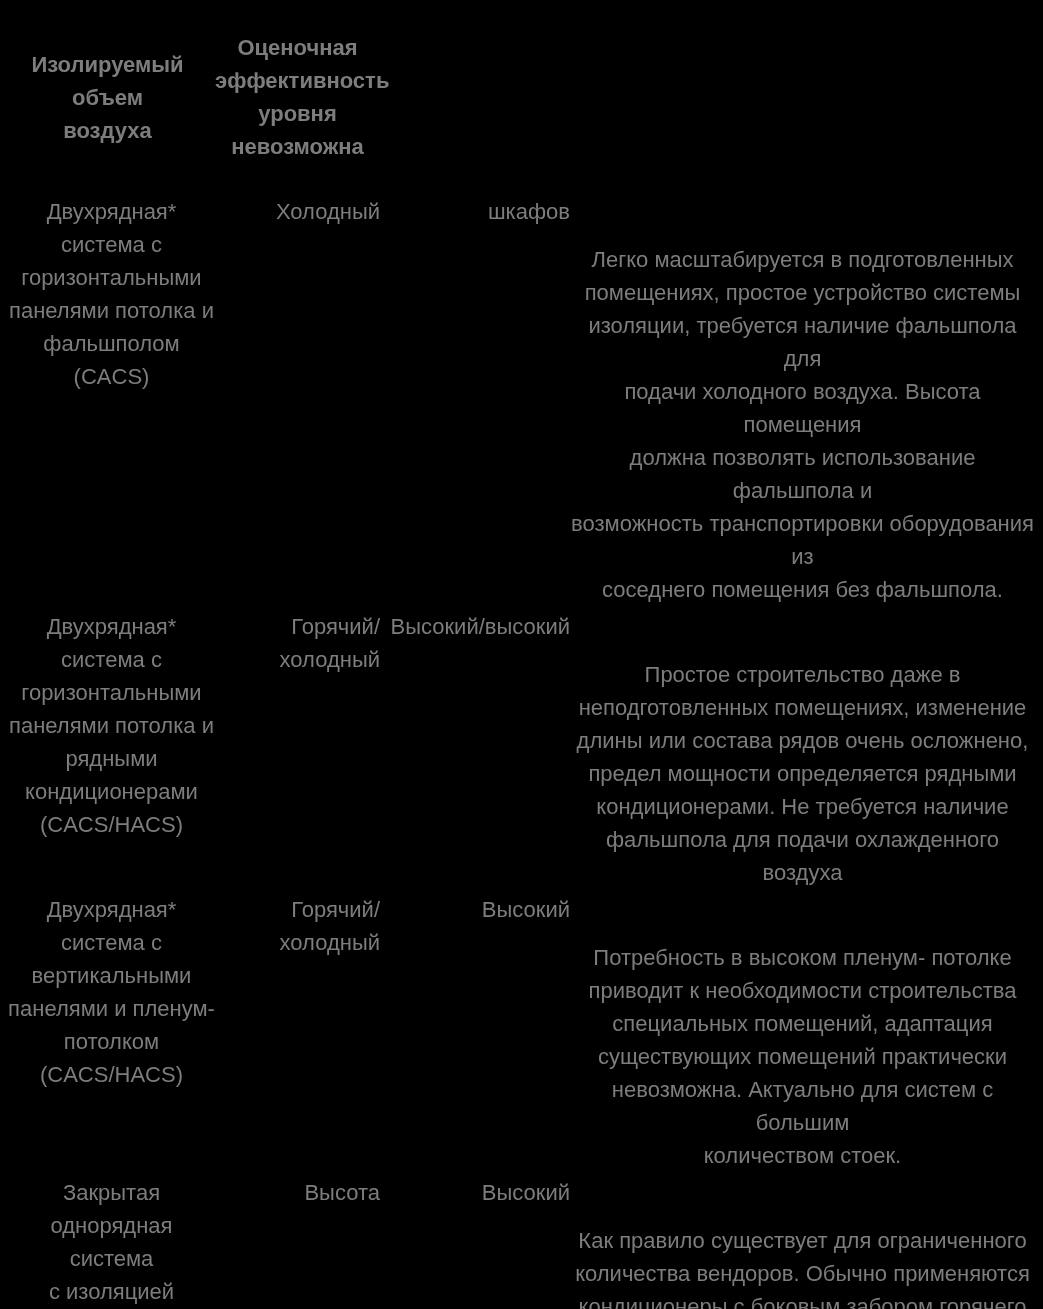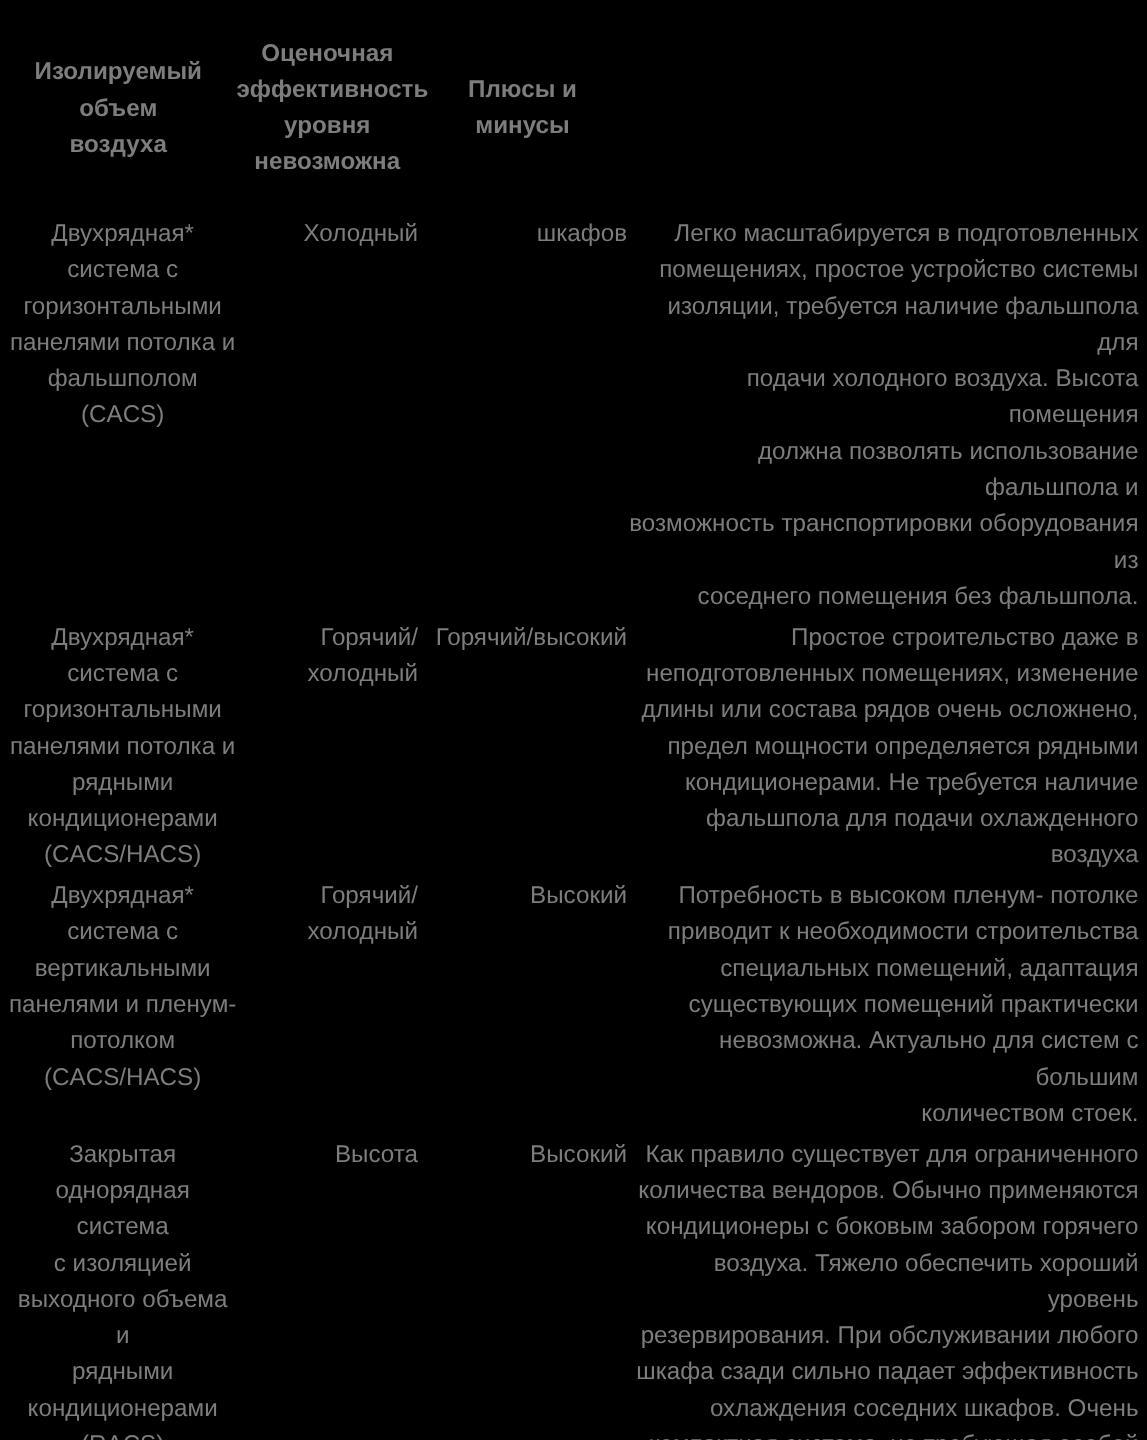--- a/index.html
+++ b/index.html
@@ -42,38 +42,37 @@
   }
   .td {
     white-space: pre-line;
   }
   .c1 {
     padding-left: 8px;
     box-sizing: border-box;
   }
   .td.c1 { text-align: center; }
   .td.c2, .td.c3 { text-align: right; }
-  .td.c4 { text-align: right; }
+  .td.c4 { text-align: center; margin-top: 48px; }
 </style>
 </head>
 <body>
 
 <div class="page" style="--bg: #000000; --fg: #7d7d7d;">
 
   <div class="table">
 
     <div class="grid-row thead">
       <div class="th c2">Изолируемый
 объем
 воздуха</div>
       <div class="th c3">Оценочная
 эффективность
 уровня
 невозможна</div>
-      <div class="th c4">Плюсы и минусы</div>
     </div>
 
     <div class="grid-row trow">
       <div class="td c1">Двухрядная*
 система с
 горизонтальными
 панелями потолка и
 фальшполом
 (CACS)</div>
       <div class="td c2">Холодный</div>
@@ -90,21 +89,21 @@
     <div class="grid-row trow">
       <div class="td c1">Двухрядная*
 система с
 горизонтальными
 панелями потолка и
 рядными
 кондиционерами
 (CACS/HACS)</div>
       <div class="td c2">Горячий/
 холодный</div>
-      <div class="td c3">Горячий/высокий</div>
+      <div class="td c3">Высокий/высокий</div>
       <div class="td c4">Простое строительство даже в
 неподготовленных помещениях, изменение
 длины или состава рядов очень осложнено,
 предел мощности определяется рядными
 кондиционерами. Не требуется наличие
 фальшпола для подачи охлажденного воздуха</div>
     </div>
 
     <div class="grid-row trow">
       <div class="td c1">Двухрядная*

